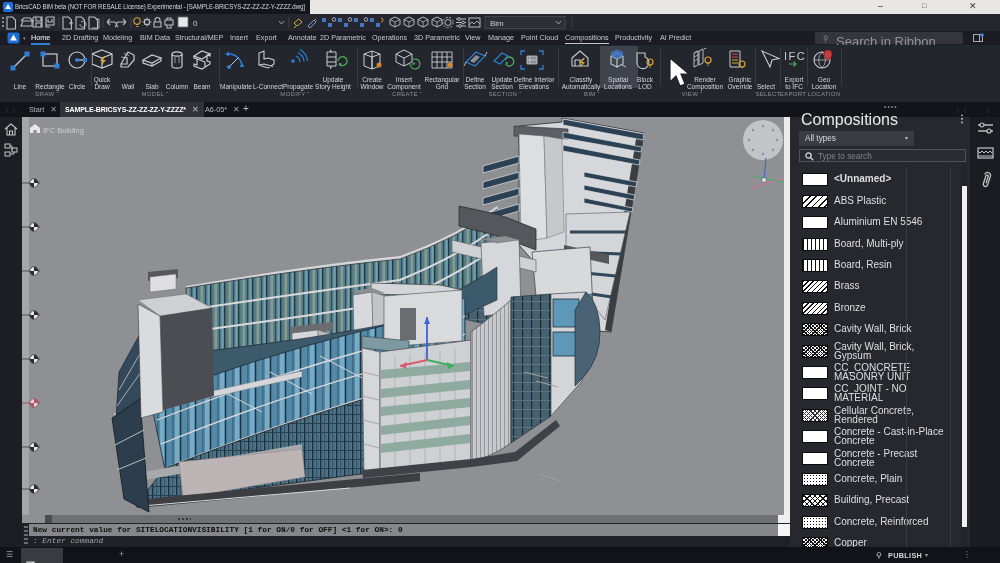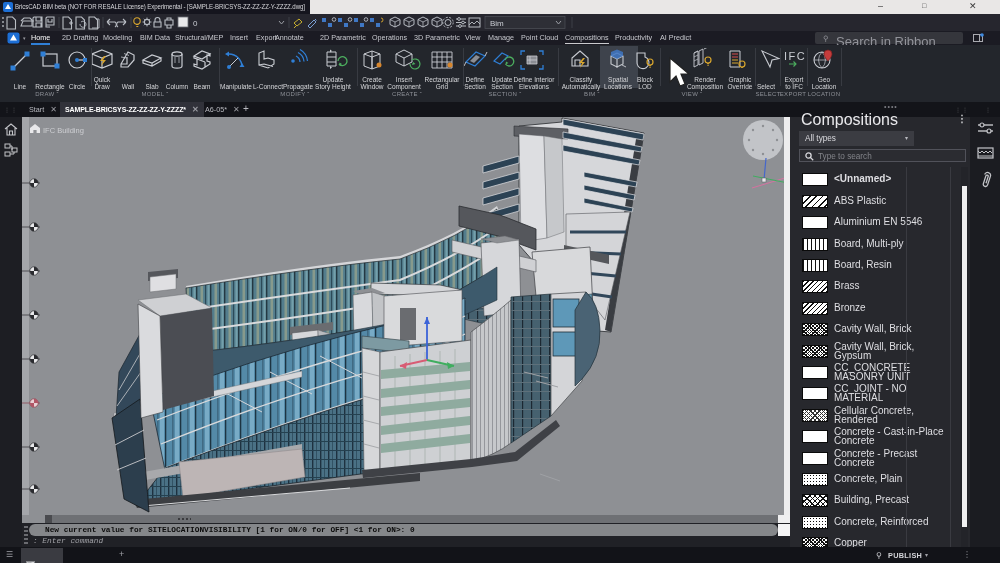--- a/index.html
+++ b/index.html
@@ -42,21 +42,21 @@
 
   
   #hscroll { left:45px; top:515px; width:733px; height:8px; background:#6e7074; }
   #hscrollbtn { left:778px; top:515px; width:12px; height:8px; background:#efeff0; }
   #vscroll { left:784px; top:117px; width:6px; height:398px; background:#ededee; }
 
   
   #cmd { left:22px; top:523px; width:768px; height:24px; background:#202126; }
   #cmdhist { left:29px; top:524px; width:749px; height:12px; background:#85878a;
       font-family:"Liberation Mono", monospace; font-size:7.8px; font-weight:bold;
-      color:#0c0c0c; line-height:12px; padding-left:16px; white-space:nowrap;border-radius:6px; }
+      color:#0c0c0c; line-height:12px; padding-left:4px; white-space:nowrap; }
   #cmdhistbtn { left:778px; top:524px; width:12px; height:12px; background:#f4f4f5; }
   #cmdinput { left:33px; top:537px; font-family:"Liberation Mono", monospace; font-size:7.8px;
       color:#a0a1a6; font-style:italic; }
 
   
   #status { left:0; top:547px; width:1000px; height:16px; background:#121318; }
   .stab { position:absolute; top:1px; height:14px; line-height:14px; font-size:7.3px; color:#a7a8ad; padding:11px 5px; }
   .stab.active { background:#3a3b41; color:#fff; }
 
   
@@ -194,21 +194,21 @@
       <path d="M3 8.5 L6.5 2.5 L10 8.5 Z" fill="#fff"></path>
     </svg>
     <span style="position:absolute;left:23px;top:4px;font-size:5px;color:#9b9ca2">▾</span>
     <span class="rtab active" style="left:31px">Home</span>
     <span class="rtab" style="left:62px">2D Drafting</span>
     <span class="rtab" style="left:103px">Modeling</span>
     <span class="rtab" style="left:140px">BIM Data</span>
     <span class="rtab" style="left:175px">Structural/MEP</span>
     <span class="rtab" style="left:230px">Insert</span>
     <span class="rtab" style="left:256px">Export</span>
-    <span class="rtab" style="left:275px">Annotate</span>
+    <span class="rtab" style="left:288px">Annotate</span>
     <span class="rtab" style="left:320px">2D Parametric</span>
     <span class="rtab" style="left:372px">Operations</span>
     <span class="rtab" style="left:414px">3D Parametric</span>
     <span class="rtab" style="left:465px">View</span>
     <span class="rtab" style="left:488px">Manage</span>
     <span class="rtab" style="left:521px">Point Cloud</span>
     <span class="rtab" style="left:565px;border-bottom:1px solid #c9cacd;padding-bottom:1px">Compositions</span>
     <span class="rtab" style="left:615px">Productivity</span>
     <span class="rtab" style="left:660px">AI Predict</span>
     <div style="position:absolute;left:815px;top:1px;width:148px;height:12px;background:#35363c;border-radius:2px;">

